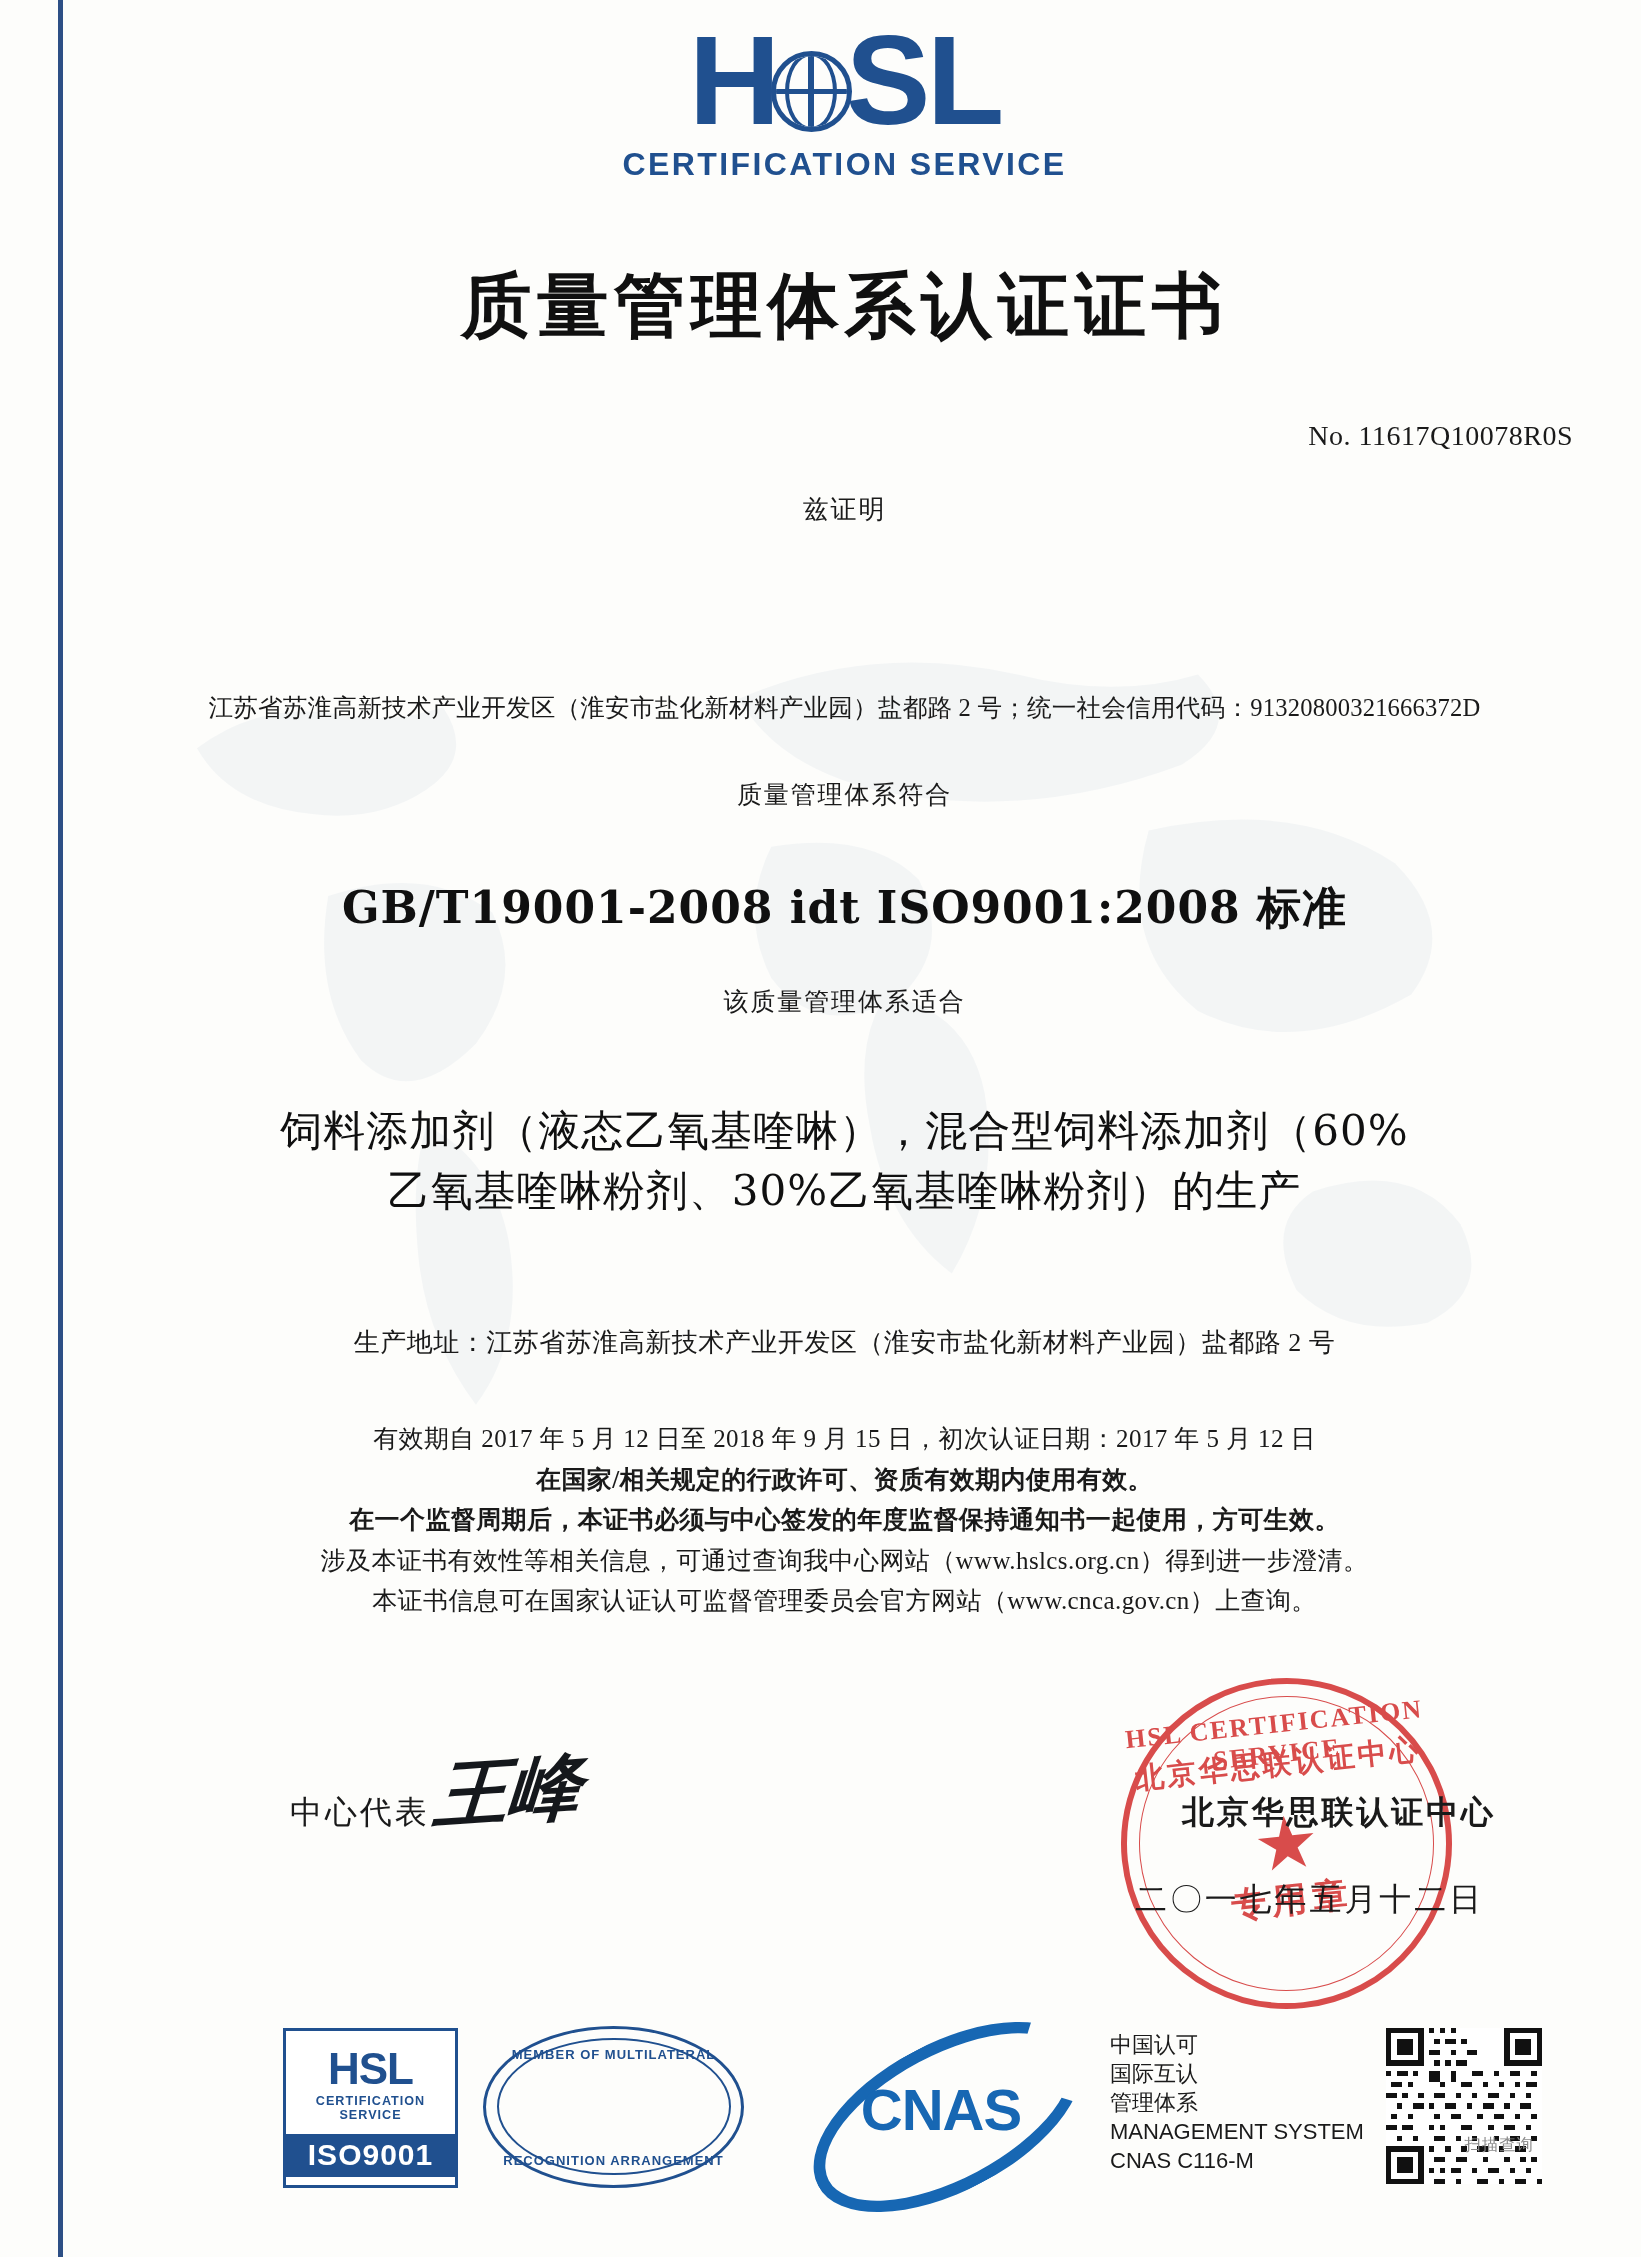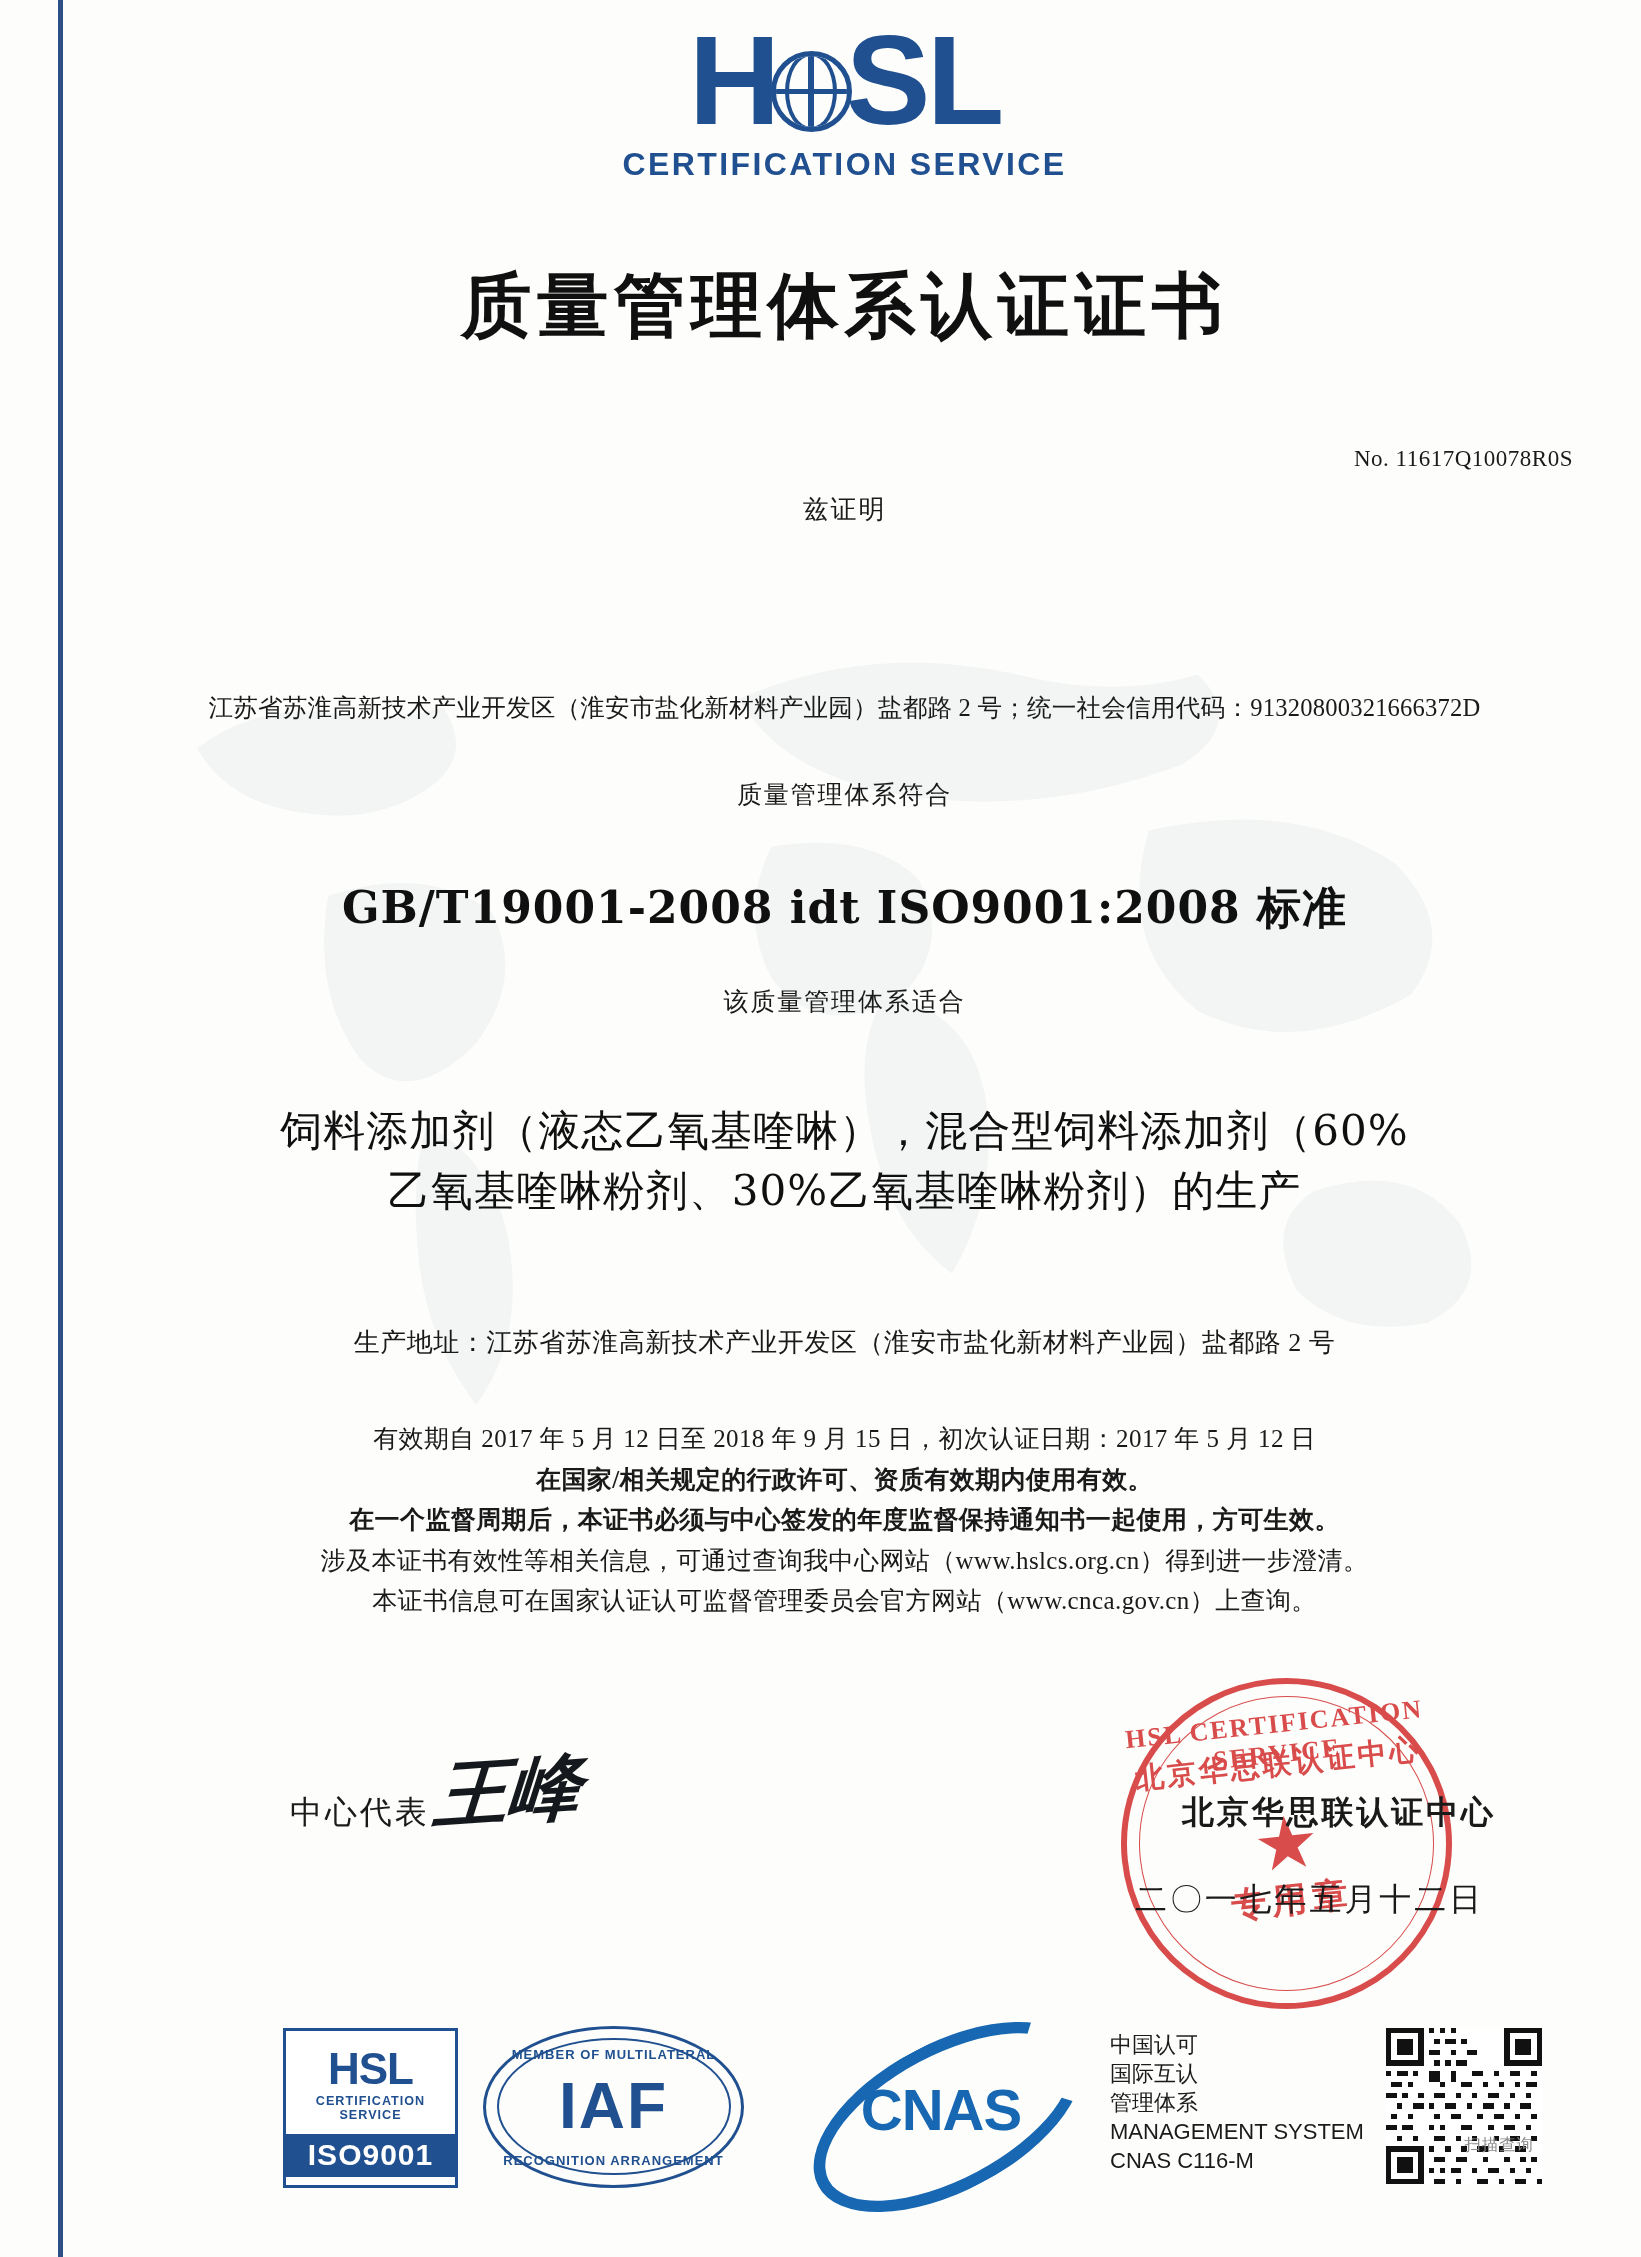--- a/index.html
+++ b/index.html
@@ -109,22 +109,22 @@
     font-family: "DejaVu Serif", serif;
     font-weight: bold;
     font-size: 71px;
     letter-spacing: 5.8px;
     color: #101010;
   }
 
   .cert-no {
     position: absolute;
     right: 29px;
-    top: 446px;
-    font-size: 23px;
+    top: 420px;
+    font-size: 28px;
     letter-spacing: 0.5px;
   }
 
   .line-center {
     position: absolute;
     left: 0; right: 0;
     text-align: center;
   }
   .lbl-zi {
     top: 492px;
@@ -481,21 +481,20 @@
       <div class="hsl-badge">
         <div class="b-top">HSL</div>
         <div class="b-mid">CERTIFICATION SERVICE</div>
         <div class="b-bot">ISO9001</div>
       </div>
 
       <div class="iaf">
         <div class="oval"></div>
         <div class="oval2"></div>
         <div class="iaf-top">MEMBER OF MULTILATERAL</div>
-        <div class="iaf-text">IAF</div>
         <div class="iaf-bot">RECOGNITION ARRANGEMENT</div>
       </div>
 
       <div class="cnas">
         <div class="swoosh"></div>
         <div class="cnas-text">CNAS</div>
       </div>
 
       <div class="cnas-info">
         <div>中国认可</div>

